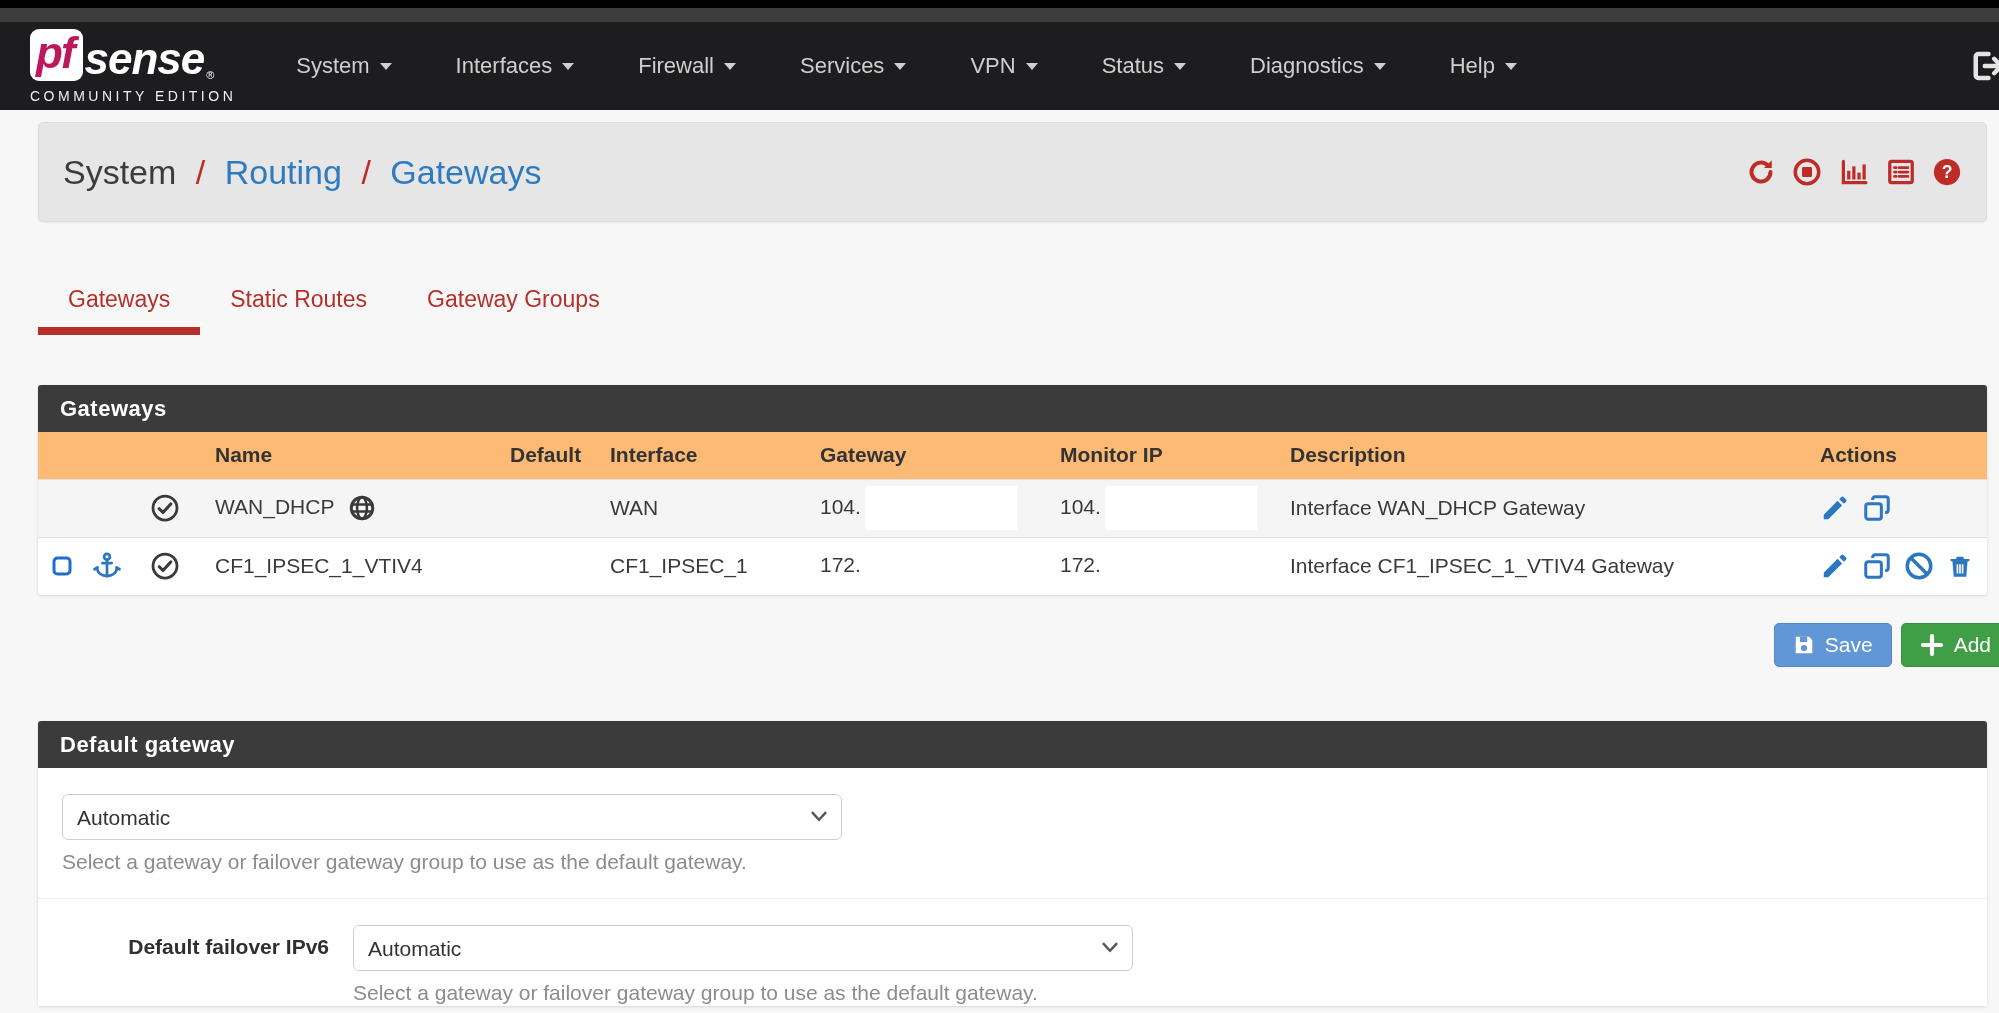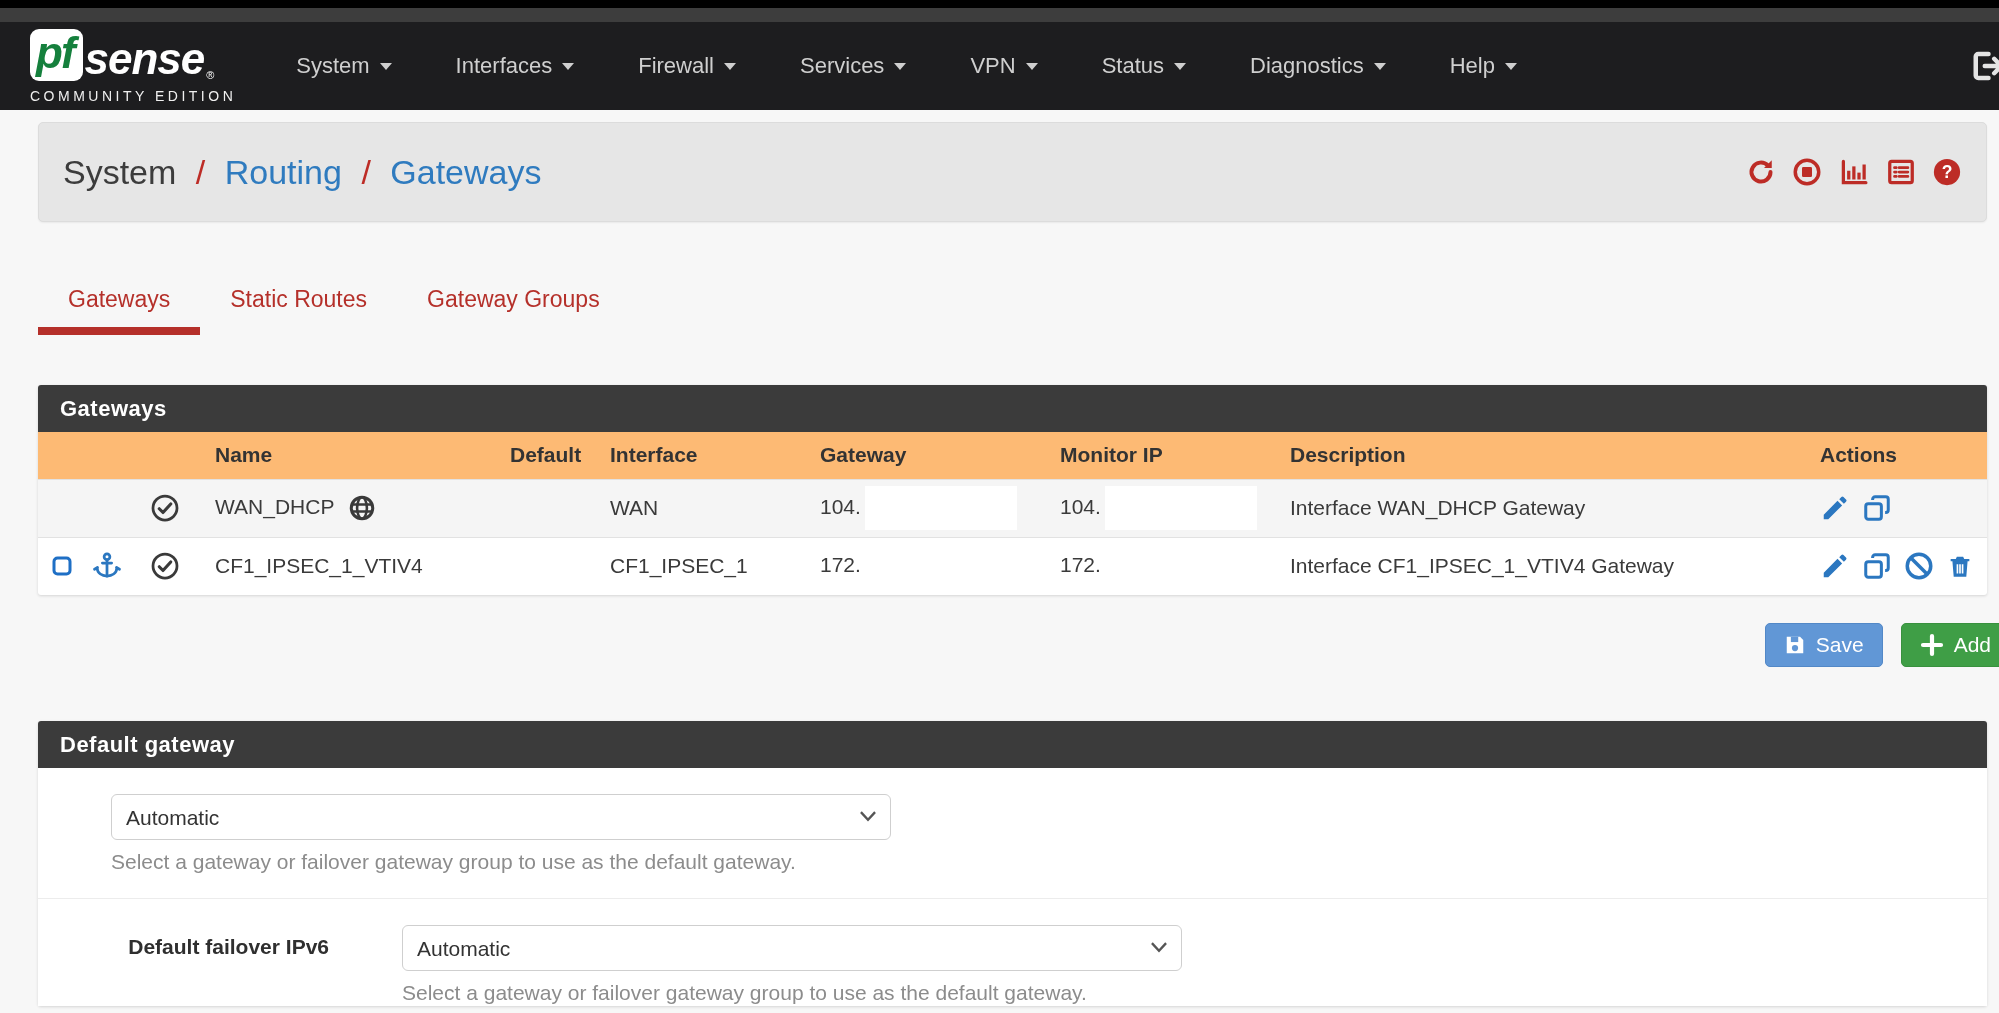--- a/index.html
+++ b/index.html
@@ -13,21 +13,21 @@
   
   .topbar-black { height:8px; background:#000; }
   .topbar-gray  { height:14px; background:#3d3d3d; }
   .navbar {
     height:88px; background:#1d1d1f; display:flex; align-items:center;
     padding:0 0 0 30px; color:#cfcfcf;
   }
   .brand { margin-right:60px; cursor:pointer; }
   .brand-row { display:flex; align-items:flex-end; line-height:1; }
   .pf-box {
-    background:#fff; color:#15803d; font-style:italic; font-weight:900;
+    background:#fff; color:#be185d; font-style:italic; font-weight:900;
     font-size:44px; padding:2px 9px 6px 6px; border-radius:9px; letter-spacing:-2px;
   }
   .sense { color:#fff; font-style:italic; font-weight:900; font-size:44px; margin-left:2px; letter-spacing:-1px; }
   .reg { color:#fff; font-size:11px; margin-left:2px; align-self:flex-end; }
   .brand-sub { color:#f0f0f0; font-size:14px; font-weight:400; letter-spacing:3.5px; margin-top:7px; }
   .nav-item {
     font-size:22px; margin-right:64px; display:inline-flex; align-items:center;
     cursor:pointer; white-space:nowrap;
   }
   .caret {
@@ -75,36 +75,36 @@
   table.gw tbody tr.odd { background:#f5f5f5; }
   table.gw th, table.gw td { padding:0 12px; overflow:hidden; white-space:nowrap; }
   td.sel-cell { padding-left:24px; }
   .redact { display:inline-block; width:152px; height:44px; background:#fff; vertical-align:middle; margin-left:4px; }
   .actions-cell .ic { margin-right:6px; cursor:pointer; }
   .globe-wrap { margin-left:8px; }
   .anchor-wrap { margin-left:12px; cursor:grab; }
   .chk-wrap { cursor:pointer; }
 
   
-  .btn-row { margin-top:28px; display:flex; justify-content:flex-end; align-items:center; gap:18px; }
+  .btn-row { margin-top:28px; display:flex; justify-content:flex-end; align-items:center; gap:9px; }
   .btn {
     height:44px; border:none; border-radius:5px; color:#fff; font-size:21px;
     font-family:inherit; display:inline-flex; align-items:center; gap:10px;
     padding:0 18px; cursor:pointer;
   }
   .btn-save { background:#6197d6; border:1px solid #5288c7; }
   .btn-add  { background:#3f9e46; border:1px solid #38913e; margin-right:-45px; padding-right:40px; }
 
   
   .panel2 { margin-top:54px; }
   .panel2 .panel-body { height:238px; overflow:hidden; background:#fff; }
   .form-row { display:flex; padding:26px 0 24px 0; }
   .form-row + .form-row { border-top:1px solid #ececec; }
   .form-label { width:291px; text-align:right; font-weight:700; font-size:21px; padding-top:10px; color:#2f2f2f; }
-  .form-field { margin-left:73px; width:780px; }
+  .form-field { margin-left:24px; width:780px; }
   .select-wrap { position:relative; }
   select.gw-select {
     width:100%; height:46px; font-size:21px; font-family:inherit; color:#333;
     border:1px solid #cfcfcf; border-radius:6px; padding:0 40px 0 14px;
     -webkit-appearance:none; appearance:none; background:#fff; cursor:pointer;
   }
   .select-chevron { position:absolute; right:14px; top:15px; pointer-events:none; }
   .form-help { margin-top:10px; font-size:21px; color:#8c8c8c; }
 </style>
 </head>

